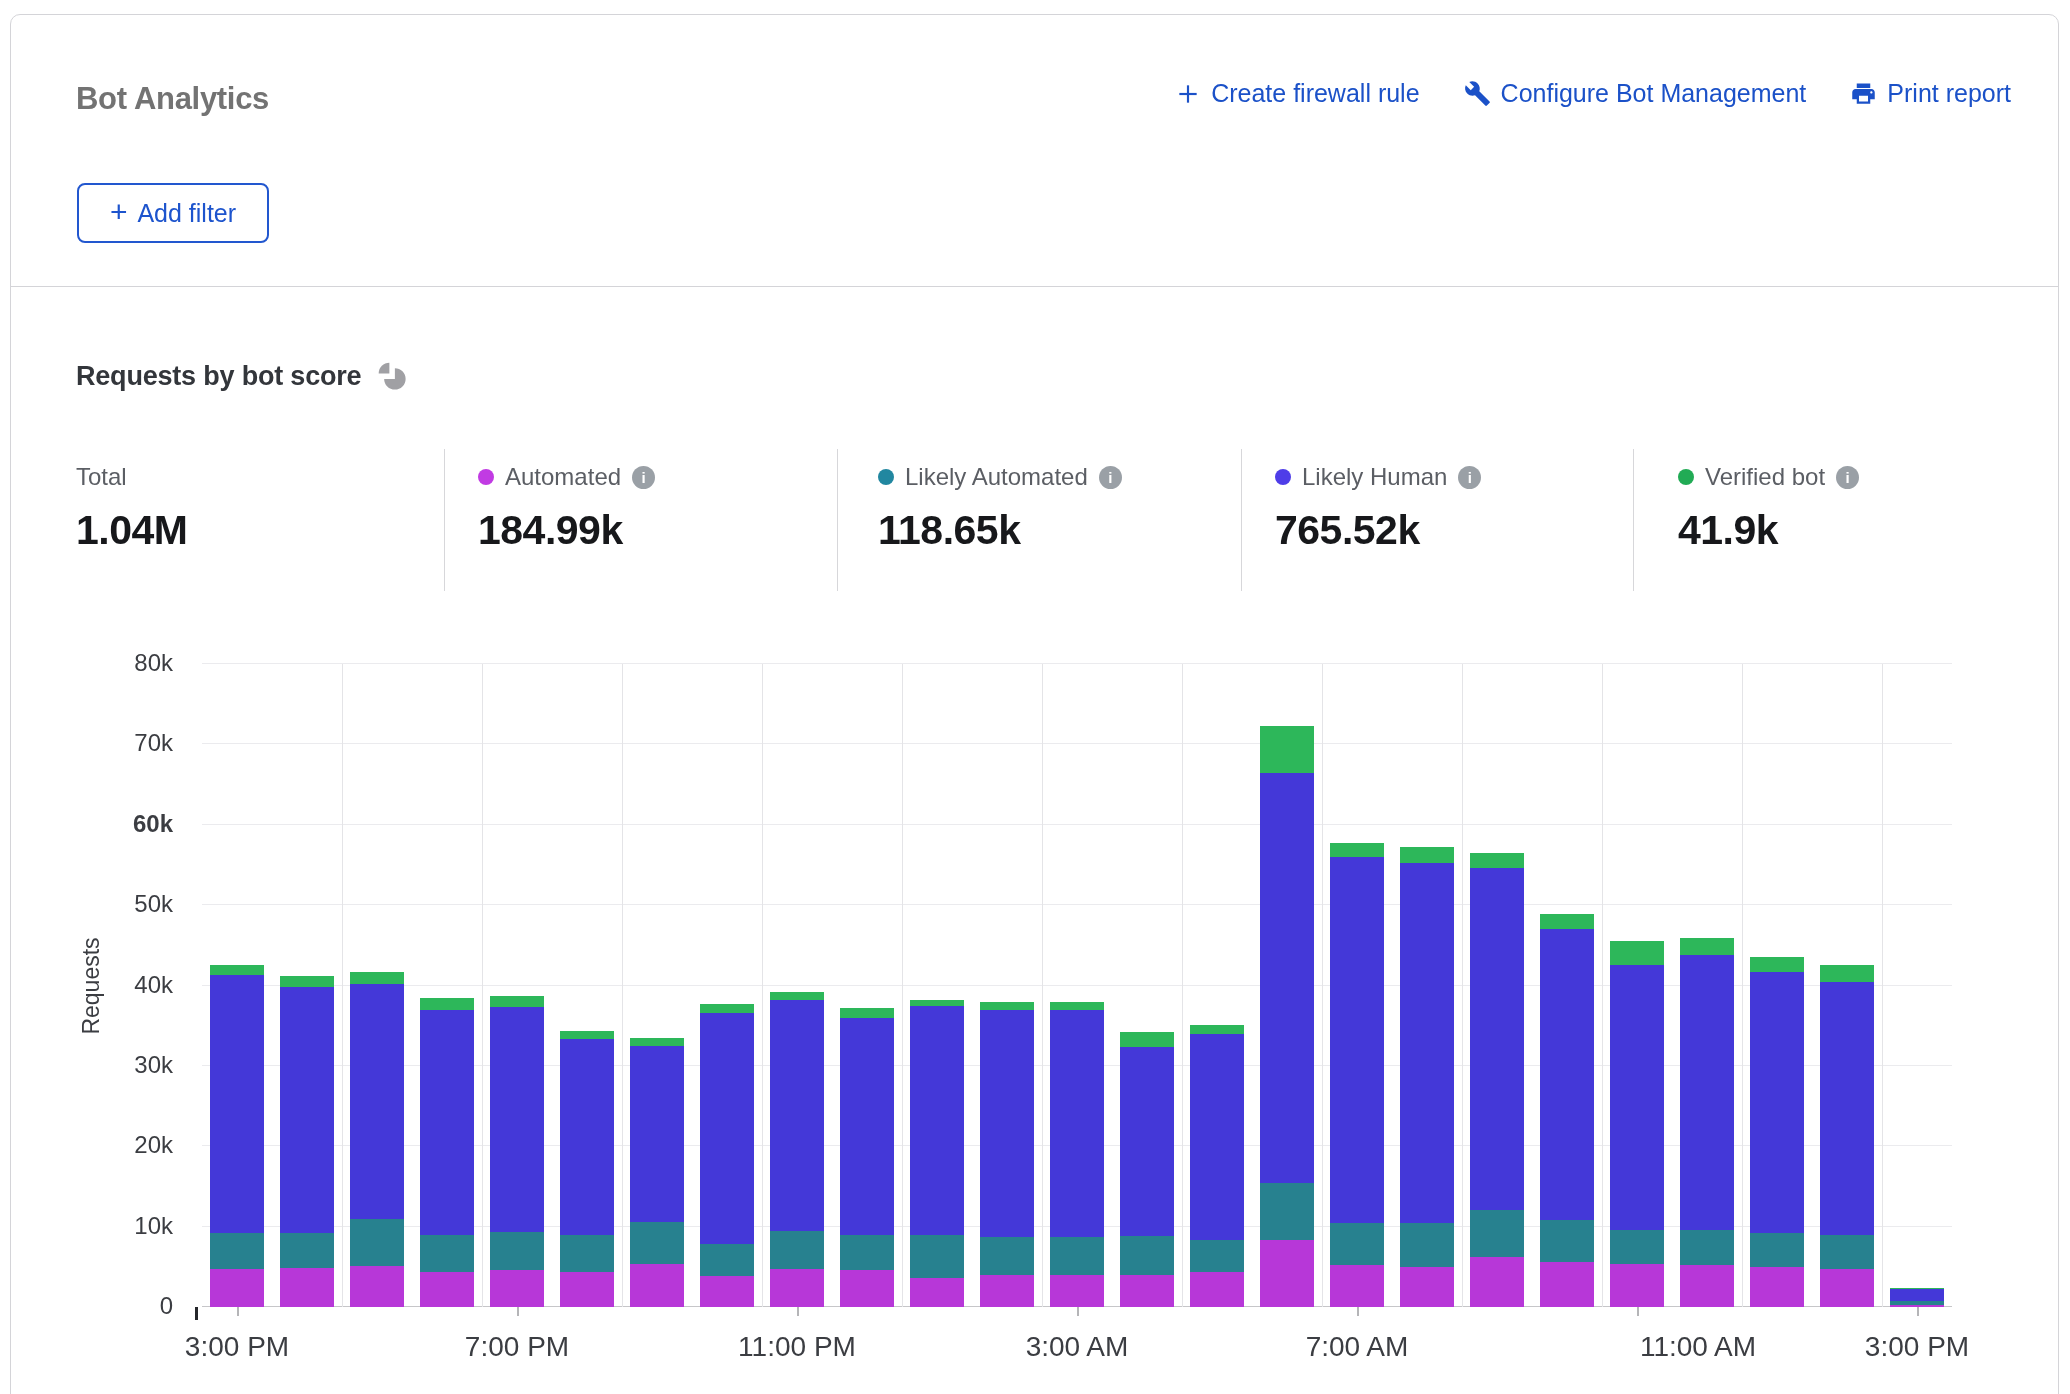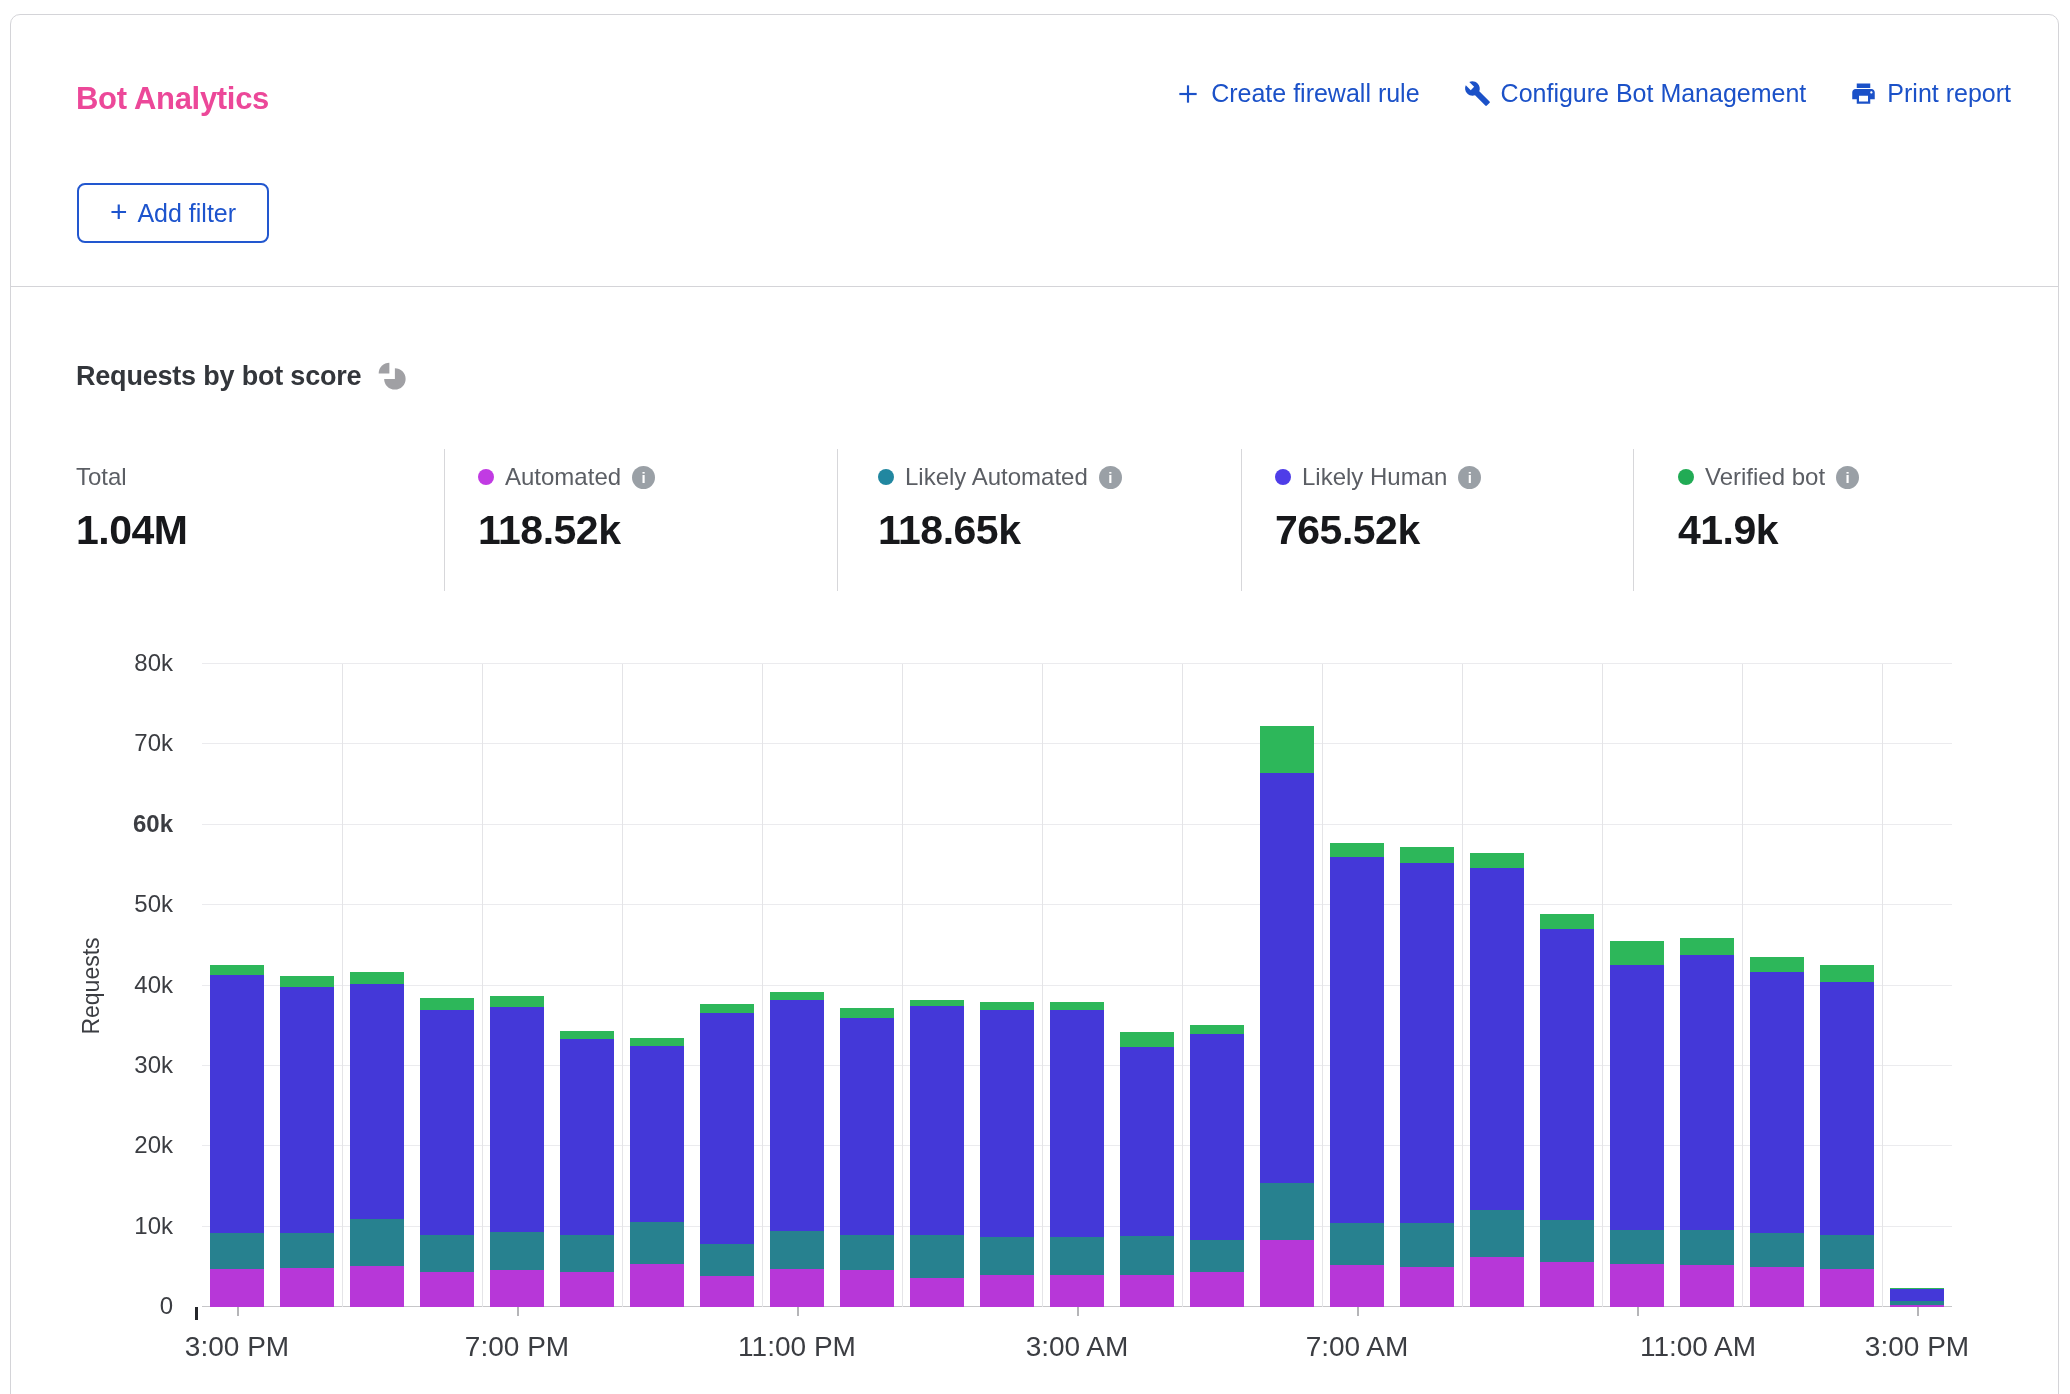--- a/index.html
+++ b/index.html
@@ -8,21 +8,21 @@
     background:#ffffff;font-family:"Liberation Sans",sans-serif;
     -webkit-font-smoothing:antialiased;
   }
   .card{
     position:absolute;left:10px;top:14px;width:2047px;height:1600px;
     background:#fff;border:1px solid #d4d4d8;border-radius:10px;
   }
   
   .page-title{
     position:absolute;left:65px;top:66px;
-    font-size:31px;font-weight:700;color:#ec4899;letter-spacing:-0.3px;
+    font-size:31px;font-weight:700;color:#737373;letter-spacing:-0.3px;
   }
   .actions{
     position:absolute;top:64px;right:47px;display:flex;align-items:center;gap:44px;
   }
   .action-link{
     display:flex;align-items:center;gap:10px;cursor:pointer;
     font-size:25px;color:#1b51c8;text-decoration:none;justify-content:space-between;
   }
   .action-link svg{display:block;}
   .add-filter-btn{
@@ -142,21 +142,21 @@
           <span class="stat-label">Total</span>
         </div>
         <div class="stat-value">1.04M</div>
       </div>
       <div class="stat" style="left: 467px;">
         <div class="stat-label-row">
           <span class="dot" style="background: rgb(193, 59, 227);"></span>
           <span class="stat-label">Automated</span>
           <span class="info">i</span>
         </div>
-        <div class="stat-value">118.52k</div>
+        <div class="stat-value">184.99k</div>
       </div>
       <div class="stat" style="left: 867px;">
         <div class="stat-label-row">
           <span class="dot" style="background: rgb(33, 135, 160);"></span>
           <span class="stat-label">Likely Automated</span>
           <span class="info">i</span>
         </div>
         <div class="stat-value">118.65k</div>
       </div>
       <div class="stat" style="left: 1264px;">

